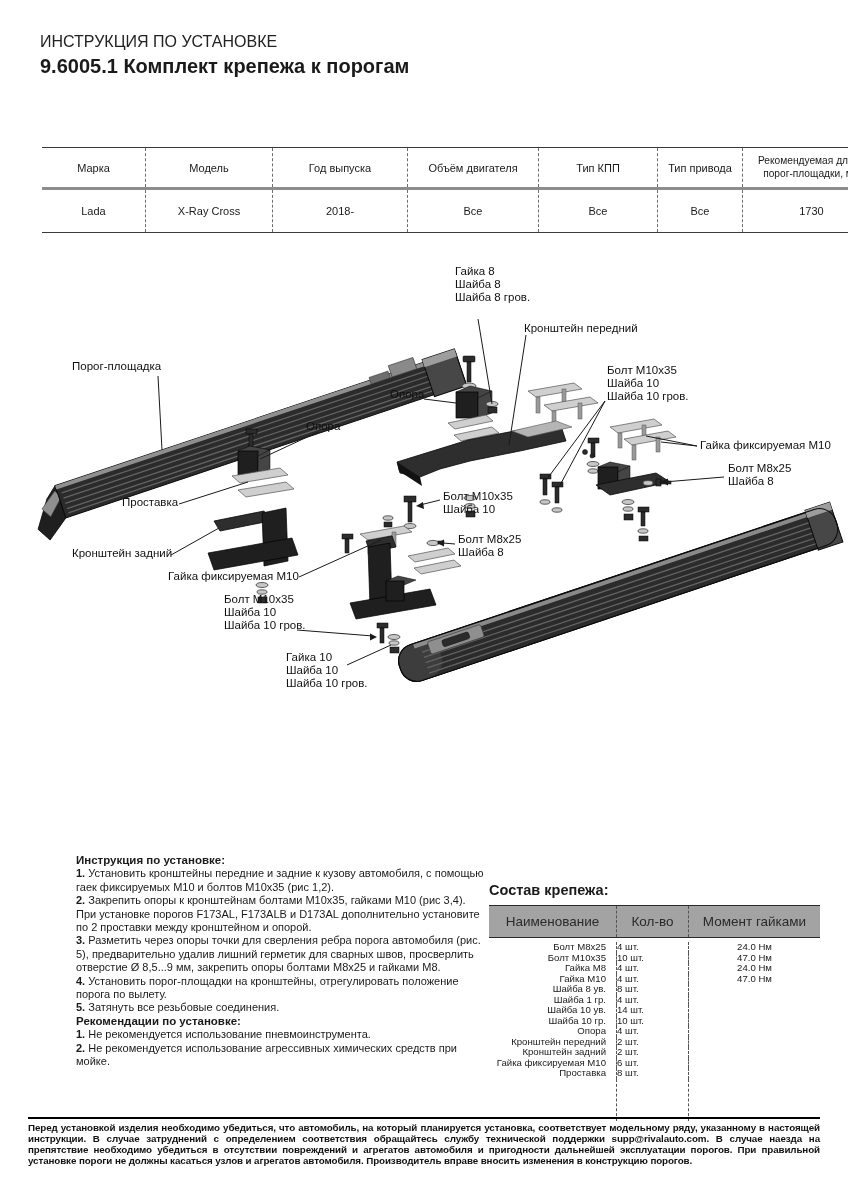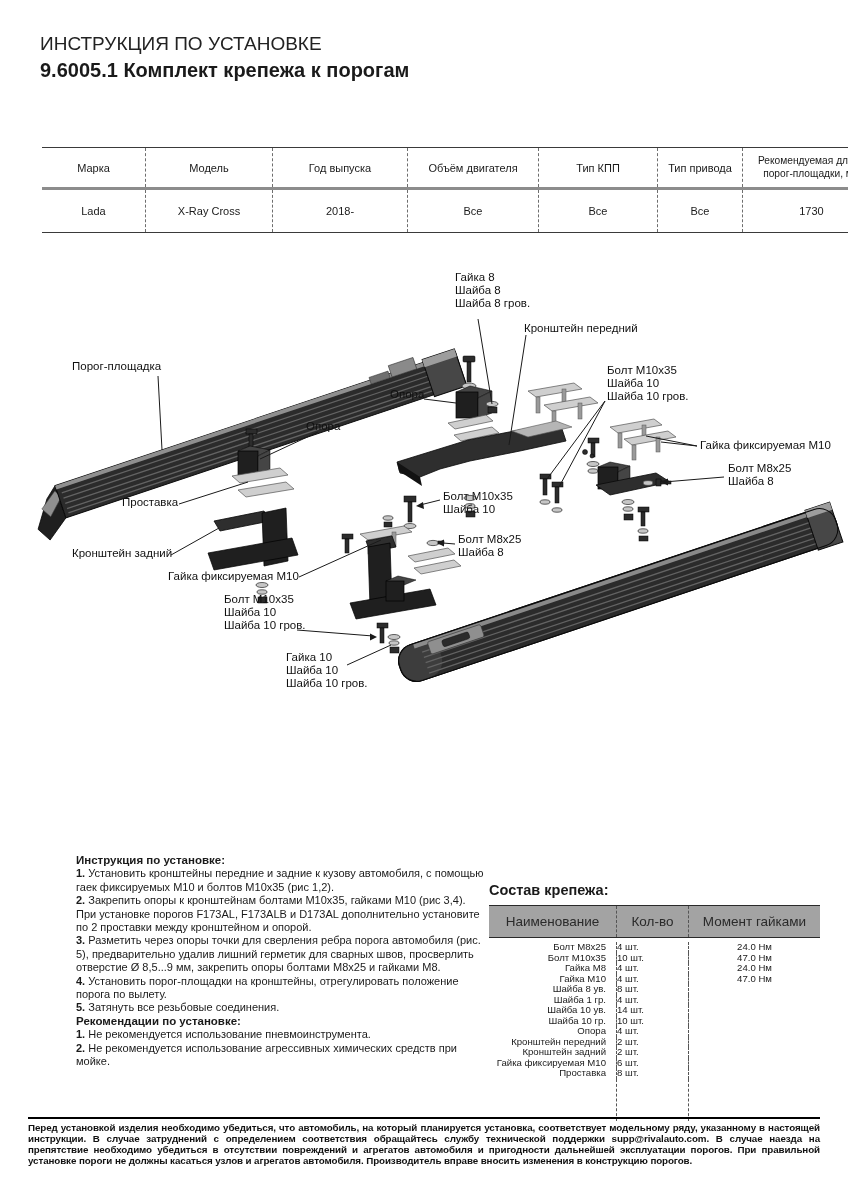--- a/index.html
+++ b/index.html
@@ -1,20 +1,20 @@
 <!DOCTYPE html>
 <html><head>
 <meta charset="utf-8">
 <style>
   html,body{margin:0;padding:0;background:#fff;}
   .page{position:relative;width:848px;height:1200px;background:#fff;overflow:hidden;
         font-family:"Liberation Sans",sans-serif;color:#1a1a1a;}
   
   .titles{position:absolute;left:40px;top:33px;}
-  .t1{font-size:19px;color:#222;}
+  .t1{font-size:16px;color:#222;}
   .t2{font-size:20px;font-weight:bold;margin-top:4px;}
   
   table.vtable{position:absolute;left:42px;top:147px;width:776px;border-collapse:collapse;table-layout:fixed;}
   .vtable th,.vtable td{font-weight:normal;text-align:center;vertical-align:middle;
         font-size:11px;padding:0 4px;border-left:1px dashed #6e6e6e;}
   .vtable th:first-child,.vtable td:first-child{border-left:none;}
   .vtable thead tr{height:41px;border-top:1.5px solid #3a3a3a;border-bottom:3px solid #8c8c8c;}
   .vtable tbody tr{height:44px;border-bottom:1.5px solid #3a3a3a;}
   .vtable th.small{font-size:10.2px;line-height:1.18;}
   
@@ -251,21 +251,21 @@
         <polygon class="arrow" points="377,382 370,378.5 370,385.5"></polygon>
         <path class="ln" d="M347,410 L391,390"></path>
         <path class="ln" d="M179,249 L248,227"></path>
         <path class="ln" d="M171,300 L219,273"></path>
       </g>
     </svg>
 
     <div class="dlabel" style="left:72px;top:105px">Порог-площадка</div>
     <div class="dlabel" style="left:390px;top:133px">Опора</div>
     <div class="dlabel" style="left:306px;top:165px">Опора</div>
-    <div class="dlabel" style="left:455px;top:16px">Гайка 8
+    <div class="dlabel" style="left:455px;top:10px">Гайка 8
 Шайба 8
 Шайба 8 гров.</div>
     <div class="dlabel" style="left:524px;top:67px">Кронштейн передний</div>
     <div class="dlabel" style="left:607px;top:109px">Болт М10х35
 Шайба 10
 Шайба 10 гров.</div>
     <div class="dlabel" style="left:700px;top:184px">Гайка фиксируемая М10</div>
     <div class="dlabel" style="left:728px;top:207px">Болт М8х25
 Шайба 8</div>
     <div class="dlabel" style="left:443px;top:235px">Болт М10х35

